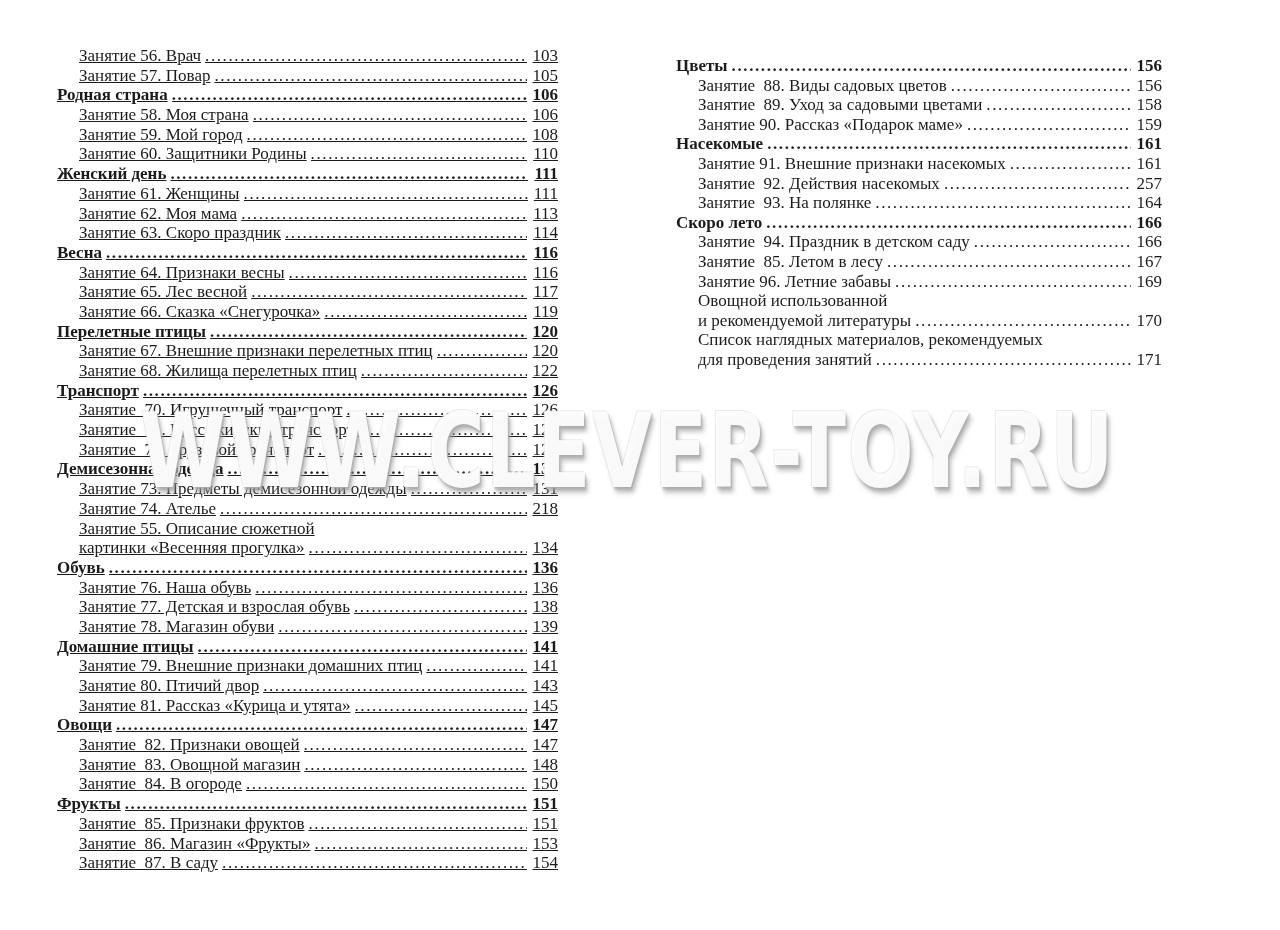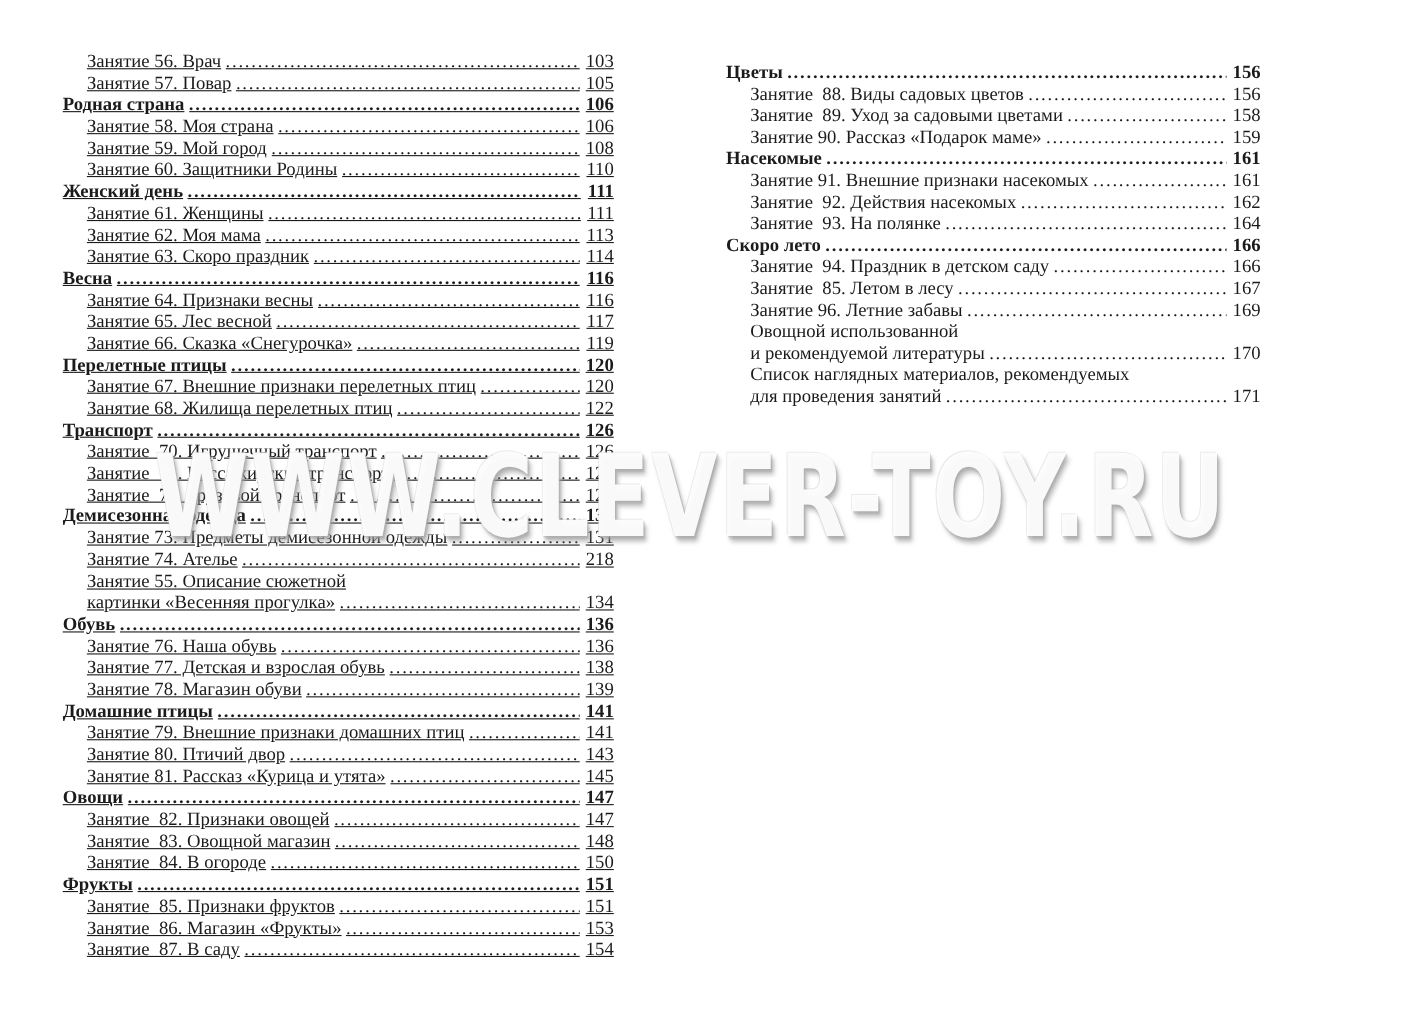--- a/index.html
+++ b/index.html
@@ -3,21 +3,21 @@
 <meta charset="utf-8">
 <title>TOC scan</title>
 <style>
   html, body { margin:0; padding:0; }
   body {
     width:1280px; height:930px; background:#ffffff; position:relative;
     font-family:"Liberation Serif", serif; color:#1b1b1b; overflow:hidden;
   }
   .toc-col { position:absolute; font-size:17px; }
   #col-left  { left:57px;  top:46px; width:501px;text-decoration:underline; }
-  #col-right { left:660px; top:56px; width:486px; }
+  #col-right { left:676px; top:56px; width:486px; }
   .row { display:flex; align-items:baseline; line-height:19.7px; height:19.7px; }
   #col-right .row { line-height:19.6px; height:19.6px; }
   .row.indent { padding-left:22px; }
   .row.bold { font-weight:bold; }
   .title { white-space:pre; flex:0 0 auto; }
   .leader { flex:1 1 auto; min-width:0; overflow:hidden; white-space:nowrap; margin:0 6px 0 4px; }
   .leader::after {
     content:"....................................................................................................................................";
     letter-spacing:1.6px;
   }
@@ -275,21 +275,21 @@
       <span class="page-num">161</span>
     </div>
     <div class="row indent">
       <span class="title">Занятие 91. Внешние признаки насекомых</span>
       <span class="leader"></span>
       <span class="page-num">161</span>
     </div>
     <div class="row indent">
       <span class="title">Занятие  92. Действия насекомых</span>
       <span class="leader"></span>
-      <span class="page-num">162</span>
+      <span class="page-num">257</span>
     </div>
     <div class="row indent">
       <span class="title">Занятие  93. На полянке</span>
       <span class="leader"></span>
       <span class="page-num">164</span>
     </div>
     <div class="row bold">
       <span class="title">Скоро лето</span>
       <span class="leader"></span>
       <span class="page-num">166</span>

